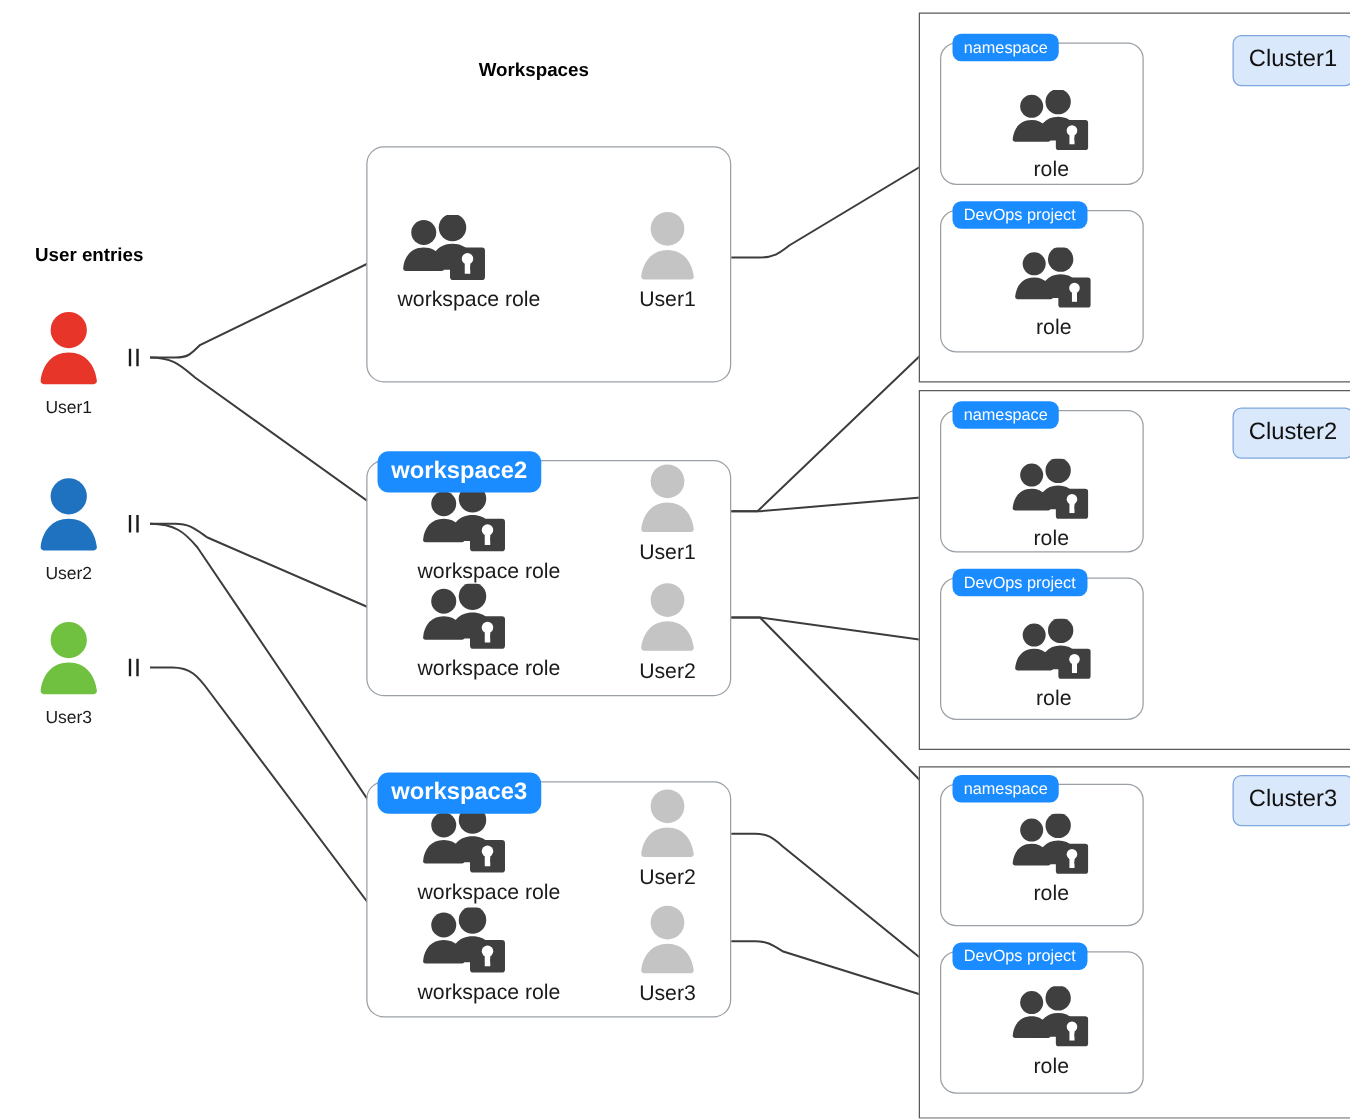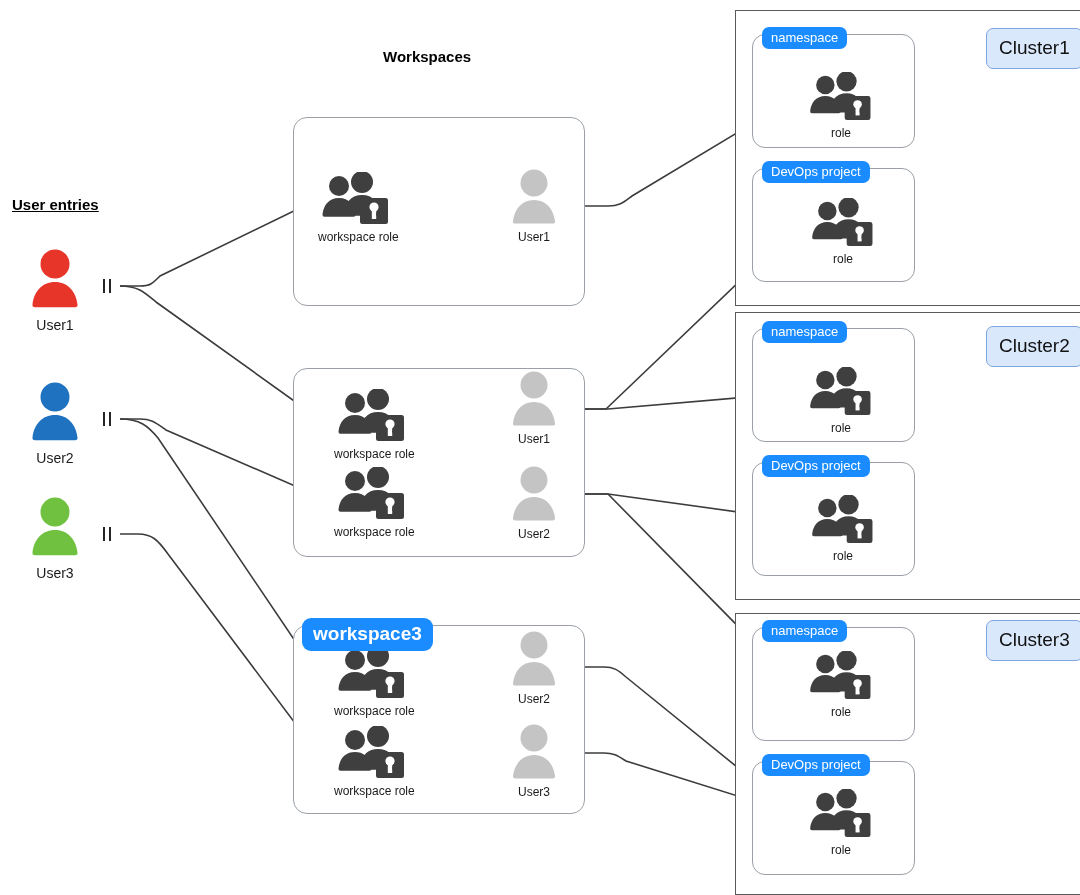--- a/index.html
+++ b/index.html
@@ -26,21 +26,21 @@
 
   
   .section-title {
     position: absolute;
     font-size: 15px;
     font-weight: bold;
     color: #000000;
     white-space: nowrap;
     z-index: 4;
   }
-  #title-user-entries { left: 12px; top: 196px; text-decoration: underline; }
+  #title-user-entries { left: 28px; top: 196px; }
   #title-workspaces  { left: 383px; top: 48px; }
 
   
   .user-entry {
     position: absolute;
     width: 96px;
     text-align: center;
     z-index: 4;
   }
   .user-entry .glyph { display: block; height: 64px; }
@@ -82,21 +82,21 @@
 
   
   .fig {
     position: absolute;
     text-align: center;
     z-index: 3;
   }
   .fig svg { display: block; margin: 0 auto; }
   .fig .caption {
     display: block;
-    font-size: 12px;
+    font-size: 17px;
     color: #1a1a1a;
     margin-top: 4px;
     white-space: nowrap;
   }
 
   
   .cluster-box {
     position: absolute;
     box-sizing: border-box;
     border: 1.8px solid #5a5a5a;
@@ -301,20 +301,21 @@
 
   <div class="fig" style="left:500px; top:168px; width:68px;">
     <svg width="68" height="58" viewBox="0 0 68 58">
       <circle cx="34" cy="15" r="13.5" fill="#c4c4c4"></circle>
       <path d="M34 32c-12 0-19.5 9-21 21a2.3 2.3 0 0 0 2.3 2.6h37.4a2.3 2.3 0 0 0 2.3-2.6C53.5 41 46 32 34 32z" fill="#c4c4c4"></path>
     </svg>
     <span class="caption">User1</span>
   </div>
 
   <div class="ws-box" style="left:293px; top:368px; width:292px; height:189px;"></div>
+  <div class="badge-blue" style="left:302px; top:361px;">workspace2</div>
 
   <div class="fig" style="left:334px; top:389px; width:76px;">
     <svg width="76" height="54" viewBox="0 0 76 54">
       <circle cx="21" cy="14" r="10" fill="#3f3f3f"></circle>
       <path d="M21 26c-10 0-15.5 7-16.5 16.5a2 2 0 0 0 2 2.2h29a2 2 0 0 0 2-2.2C36.5 33 31 26 21 26z" fill="#3f3f3f"></path>
       <circle cx="44" cy="10" r="11" fill="#3f3f3f"></circle>
       <path d="M44 23c-11 0-17 7.5-18 18.5a2 2 0 0 0 2 2.2h32a2 2 0 0 0 2-2.2C61 30.5 55 23 44 23z" fill="#3f3f3f"></path>
       <rect x="42" y="26" width="28" height="26" rx="2.5" fill="#3f3f3f"></rect>
       <circle cx="56" cy="35" r="4.6" fill="#ffffff"></circle>
       <rect x="53.8" y="36" width="4.4" height="11" fill="#ffffff"></rect>

